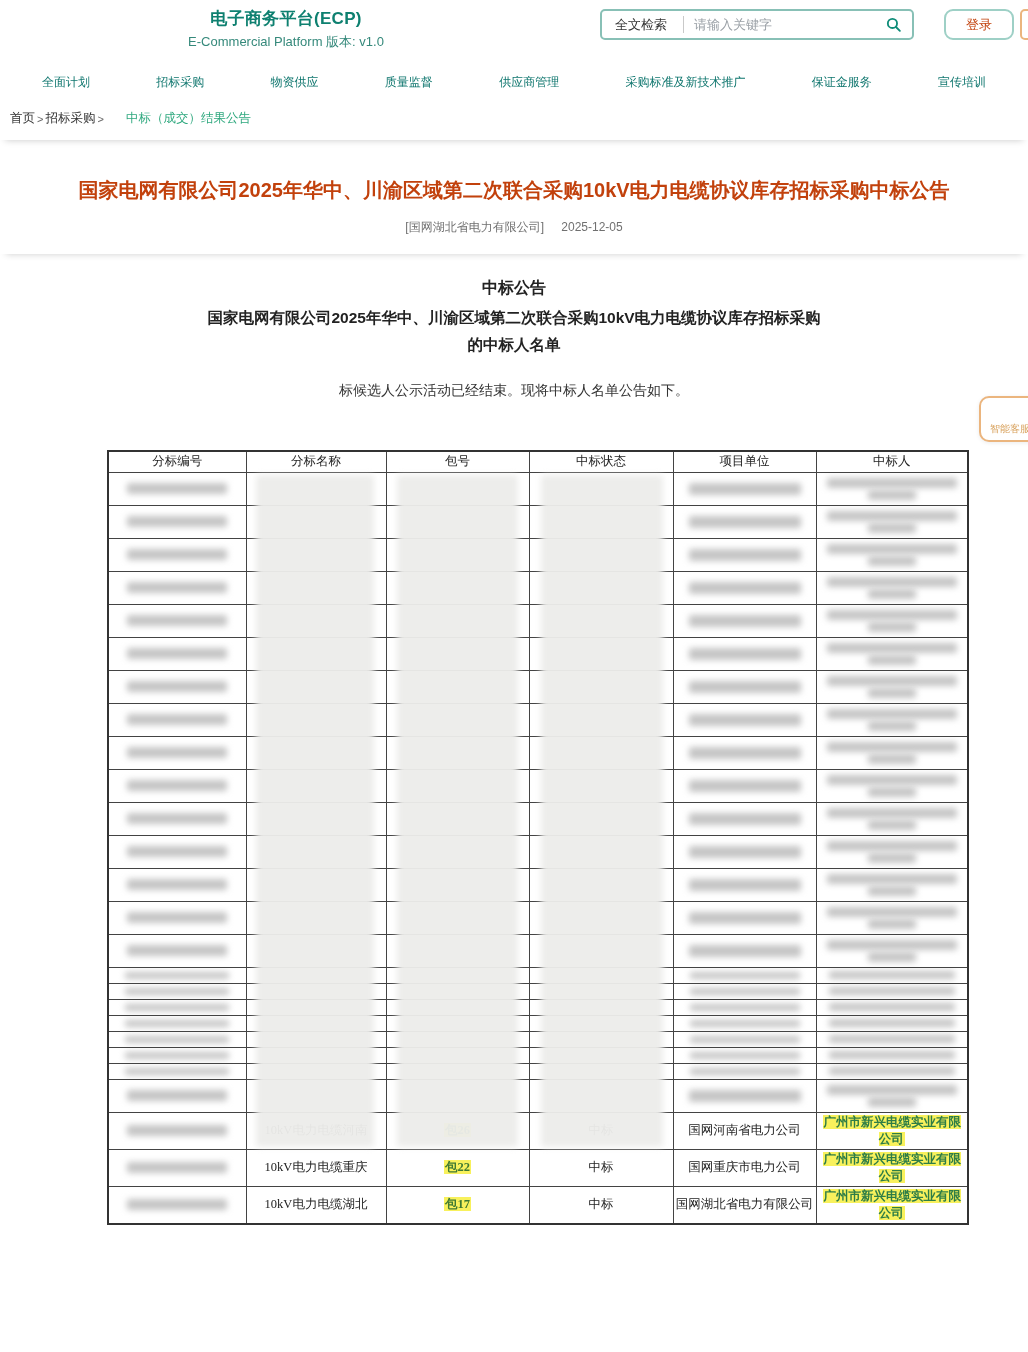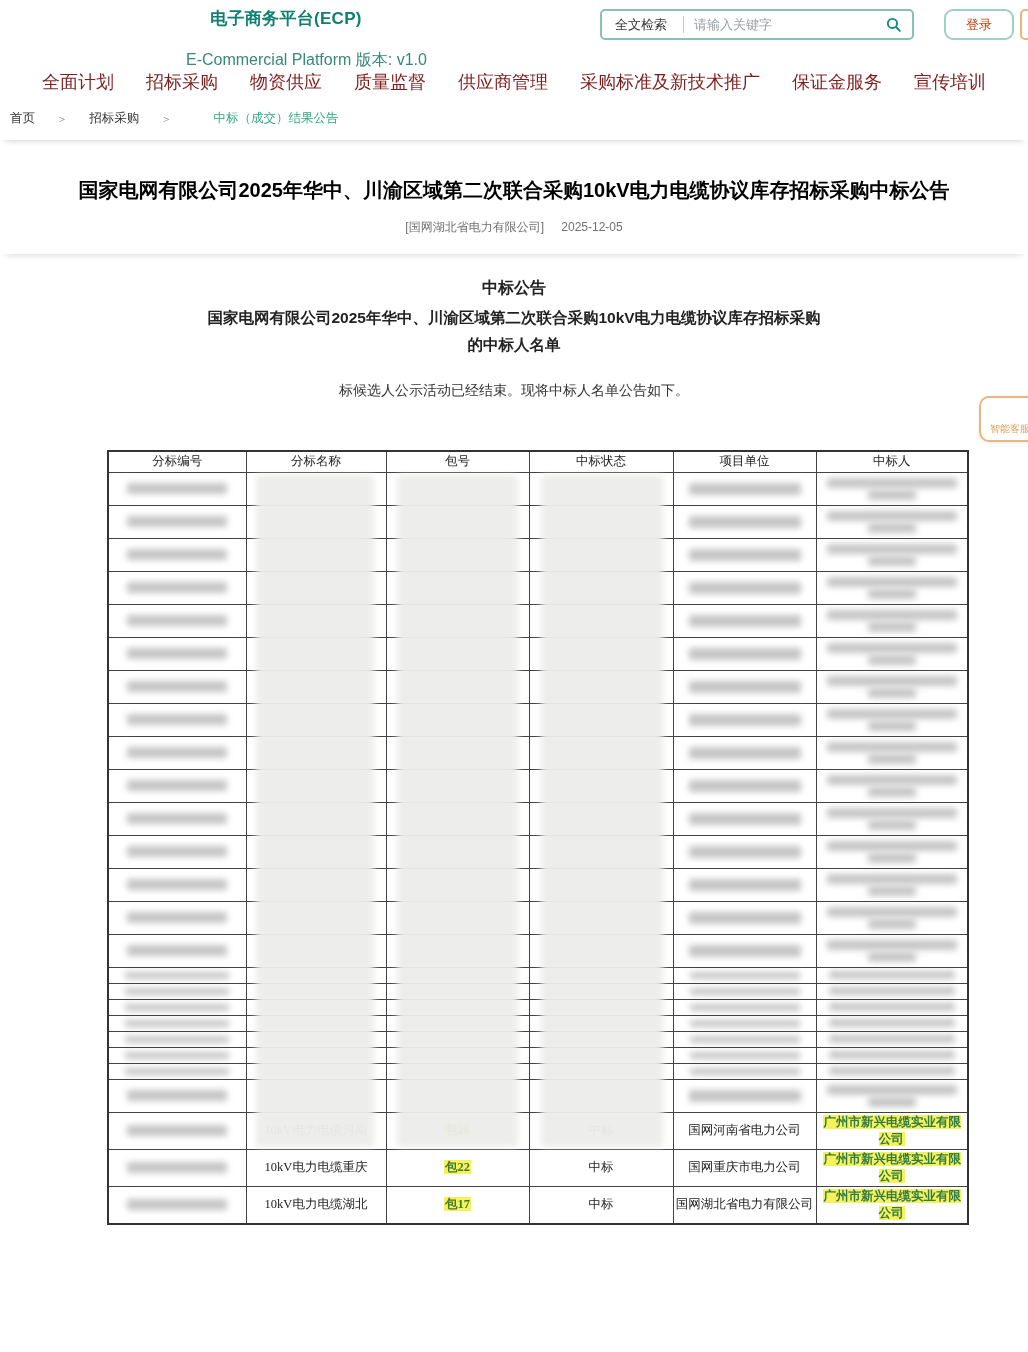--- a/index.html
+++ b/index.html
@@ -14,44 +14,44 @@
   body{
     width:1028px;height:1352px;position:relative;overflow:hidden;
     background:#ffffff;font-family:"Liberation Sans",sans-serif;
   }
 
   
   .header-block{position:relative;background:#fff;box-shadow:0 5px 7px -5px rgba(0,0,0,.22);}
   .top-row{position:relative;height:60px;}
   .logo{position:absolute;left:186px;top:7px;width:200px;text-align:center;cursor:pointer;}
   .logo-title{font-size:17px;font-weight:bold;color:var(--brand-teal);letter-spacing:.3px;}
-  .logo-sub{font-size:16px;color:#35897b;margin-top:20px;white-space:nowrap;}
+  .logo-sub{font-size:13px;color:#35897b;margin-top:3px;white-space:nowrap;}
   .search-box{position:absolute;left:600px;top:9px;width:314px;height:31px;
     border:2px solid #88c0b6;border-radius:5px;display:flex;align-items:center;background:#fff;}
   .search-scope{font-size:13px;color:#333;padding:0 16px 0 13px;white-space:nowrap;cursor:pointer;}
   .search-div{width:1px;height:17px;background:#c9c9c9;}
   .search-input{flex:1;min-width:0;border:0;outline:0;font-size:13px;padding:0 6px 0 10px;color:#333;
     font-family:"Liberation Sans",sans-serif;background:transparent;}
   .search-input::placeholder{color:#9aa0a6;}
   .search-btn{border:0;background:none;padding:0 10px 0 0;cursor:pointer;display:flex;align-items:center;}
   .login-btn{position:absolute;left:944px;top:9px;width:70px;height:31px;border:2px solid #9ed0c6;
     border-radius:9px;background:#fff;color:#c2410c;font-size:13px;cursor:pointer;
     font-family:"Liberation Sans",sans-serif;}
   .register-btn{position:absolute;left:1020px;top:9px;width:46px;height:31px;border:2px solid var(--accent-orange);
     border-radius:5px;background:#fff;cursor:pointer;}
   .nav-row{display:flex;justify-content:space-between;align-items:center;height:44px;padding:0 42px;}
-  .nav-item{font-size:18px;color:#7f1d1d;cursor:pointer;white-space:nowrap;text-align:right;}
-  .breadcrumb{display:flex;align-items:center;gap:24px;padding:6px 10px 13px 10px;font-size:12.5px;color:#333;font-family:Liberation Serif, serif;}
+  .nav-item{font-size:12px;color:#0f766e;cursor:pointer;white-space:nowrap;text-align:right;}
+  .breadcrumb{display:flex;align-items:center;gap:2px;padding:6px 10px 13px 10px;font-size:12.5px;color:#333;}
   .crumb{cursor:pointer;}
   .crumb.active{color:var(--breadcrumb-active);cursor:default;margin-left:20px;}
   .crumb-sep{color:#666;font-size:11px;}
 
   
   .title-block{padding:36px 24px 18px;text-align:center;box-shadow:0 6px 7px -6px rgba(0,0,0,.2);}
-  .page-title{font-size:20px;font-weight:bold;color:#000000;margin:0;line-height:28px;}
+  .page-title{font-size:20px;font-weight:bold;color:#c2410c;margin:0;line-height:28px;}
   .meta{margin-top:15px;font-size:12px;color:#707070;}
   .meta-date{margin-left:14px;}
 
   
   .article-body{text-align:center;font-family:Liberation Sans, sans-serif;color:#222;padding-top:16px;}
   .notice-heading{font-size:16px;font-weight:bold;margin:8px 0 5px;}
   .notice-line{font-size:15.5px;font-weight:bold;line-height:27px;margin:0;}
   .closing-line{font-size:14px;margin:24px 0 0;color:#333;font-weight:normal;}
 
   

